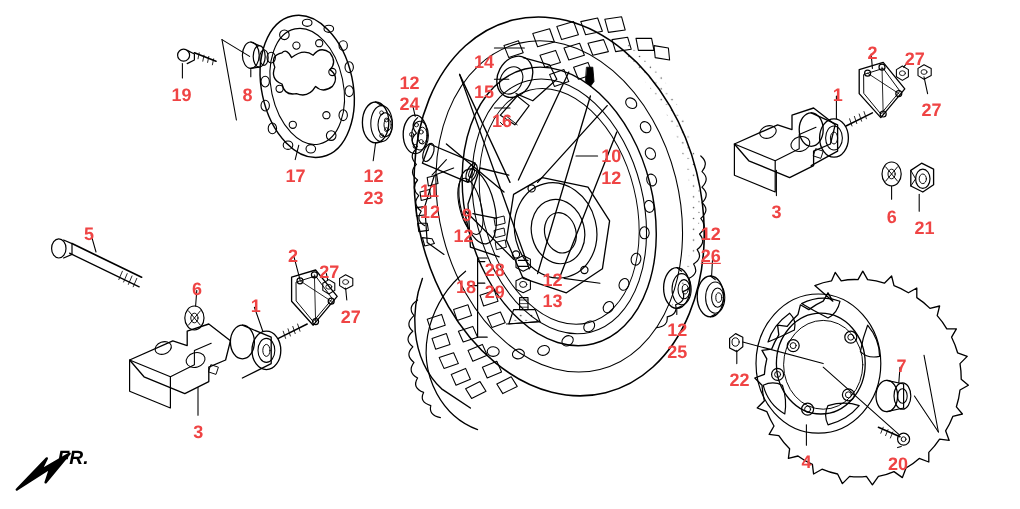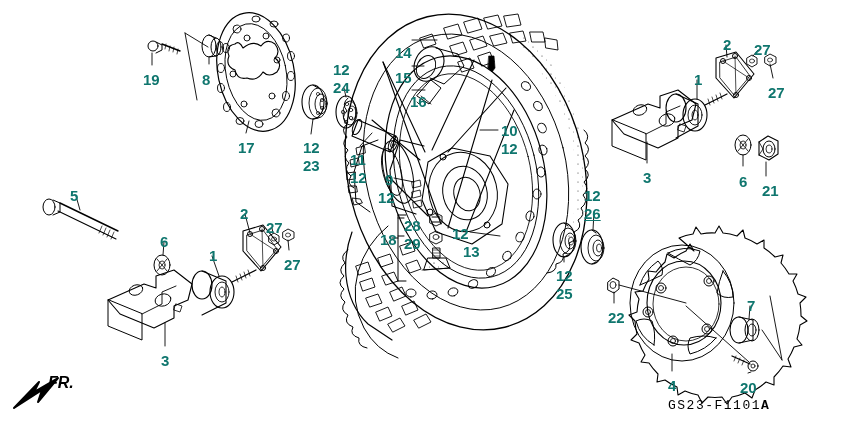--- a/index.html
+++ b/index.html
@@ -21,21 +21,21 @@
     left: 0;
     top: 0;
     width: 850px;
     height: 424px;
   }
   .callout {
     position: absolute;
     font-family: "Liberation Sans", sans-serif;
     font-size: 15px;
     font-weight: 700;
-    color: #0f766e;
+    color: #ef4444;
     line-height: 1;
     white-space: nowrap;
     letter-spacing: 0px;
   }
   #diagram-code {
     position: absolute;
     left: 668px;
     top: 398px;
     font-family: "Liberation Mono", monospace;
     font-size: 13px;
@@ -650,21 +650,21 @@
       <div class="callout" style="left: 378px; top: 190px;">12</div>
       <div class="callout" style="left: 395px; top: 45px;">14</div>
       <div class="callout" style="left: 395px; top: 70px;">15</div>
       <div class="callout" style="left: 410px; top: 94px;">16</div>
       <div class="callout" style="left: 501px; top: 123px;">10</div>
       <div class="callout" style="left: 501px; top: 141px;">12</div>
       <div class="callout" style="left: 380px; top: 232px;">18</div>
       <div class="callout" style="left: 404px; top: 218px;">28</div>
       <div class="callout" style="left: 404px; top: 236px;">29</div>
       <div class="callout" style="left: 452px; top: 226px;">12</div>
-      <div class="callout" style="left: 452px; top: 244px; margin-left: 11px;">13</div>
+      <div class="callout" style="left: 452px; top: 244px;">13</div>
       <div class="callout" style="left: 584px; top: 188px;">12</div>
       <div class="callout" style="left: 584px; top: 206px; text-decoration: underline;">26</div>
       <div class="callout" style="left: 556px; top: 268px;">12</div>
       <div class="callout" style="left: 556px; top: 286px;">25</div>
       <div class="callout" style="left: 70px; top: 188px;">5</div>
       <div class="callout" style="left: 160px; top: 234px;">6</div>
       <div class="callout" style="left: 209px; top: 248px;">1</div>
       <div class="callout" style="left: 240px; top: 206px;">2</div>
       <div class="callout" style="left: 266px; top: 220px;">27</div>
       <div class="callout" style="left: 284px; top: 257px;">27</div>
@@ -680,17 +680,14 @@
       <div class="callout" style="left: 747px; top: 298px;">7</div>
       <div class="callout" style="left: 668px; top: 378px;">4</div>
       <div class="callout" style="left: 740px; top: 380px;">20</div>
     </div>
 
   <svg style="position:absolute;left:8px;top:370px;width:60px;height:46px;" viewBox="0 0 60 46" xmlns="http://www.w3.org/2000/svg">
     <path d="M50 8 L26 22 L31 12 L6 38 L34 20 L30 32 Z" fill="#000" stroke="#000" stroke-width="2" stroke-linejoin="round"></path>
   </svg>
   <div id="fr-label">FR.</div>
 
-  <div id="diagram-code">
-    <span>GS23-F1101</span><span class="code-suffix">A</span>
-  </div>
 
 </div>
 
 </body></html>

